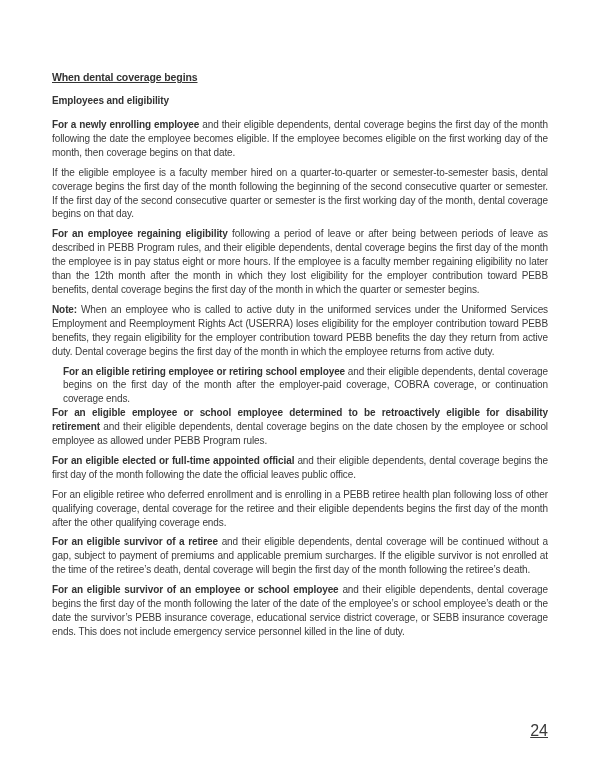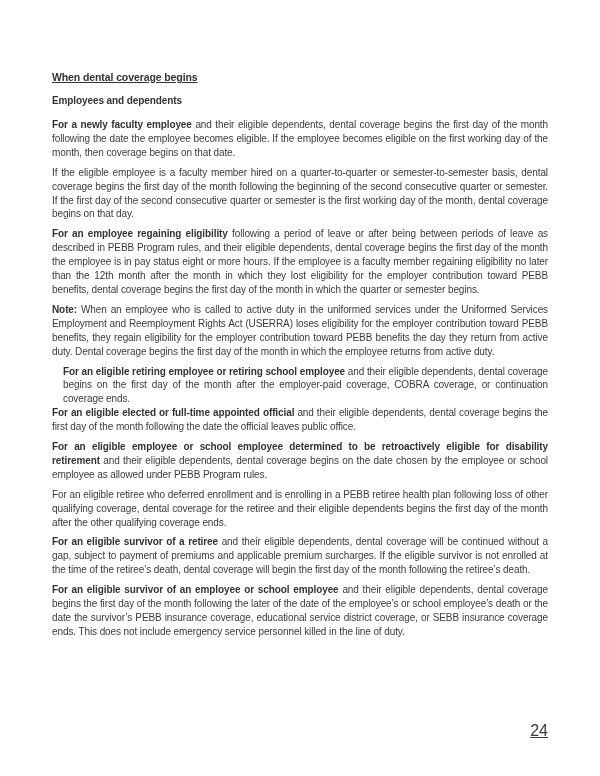--- a/index.html
+++ b/index.html
@@ -49,36 +49,36 @@
     text-decoration: underline;
   }
 </style>
 </head>
 <body>
 
 <div class="page">
 
   <h1 class="doc-title">When dental coverage begins</h1>
 
-  <h2 class="section-heading">Employees and dependents</h2>
+  <h2 class="section-heading">Employees and eligibility</h2>
 
-  <p class="para"><strong class="lead">For a newly faculty employee</strong><span> and their eligible dependents, dental coverage begins the first day of the month following the date the employee becomes eligible. If the employee becomes eligible on the first working day of the month, then coverage begins on that date.</span></p>
+  <p class="para"><strong class="lead">For a newly enrolling employee</strong><span> and their eligible dependents, dental coverage begins the first day of the month following the date the employee becomes eligible. If the employee becomes eligible on the first working day of the month, then coverage begins on that date.</span></p>
 
   <p class="para"><span>If the eligible employee is a faculty member hired on a quarter-to-quarter or semester-to-semester basis, dental coverage begins the first day of the month following the beginning of the second consecutive quarter or semester. If the first day of the second consecutive quarter or semester is the first working day of the month, dental coverage begins on that day.</span></p>
 
   <p class="para"><strong class="lead">For an employee regaining eligibility</strong><span> following a period of leave or after being between periods of leave as described in PEBB Program rules, and their eligible dependents, dental coverage begins the first day of the month the employee is in pay status eight or more hours. If the employee is a faculty member regaining eligibility no later than the 12th month after the month in which they lost eligibility for the employer contribution toward PEBB benefits, dental coverage begins the first day of the month in which the quarter or semester begins.</span></p>
 
   <p class="para"><strong class="lead">Note:</strong><span> When an employee who is called to active duty in the uniformed services under the Uniformed Services Employment and Reemployment Rights Act (USERRA) loses eligibility for the employer contribution toward PEBB benefits, they regain eligibility for the employer contribution toward PEBB benefits the day they return from active duty. Dental coverage begins the first day of the month in which the employee returns from active duty.</span></p>
 
 
   <p class="para tight"><strong class="lead">For an eligible retiring employee or retiring school employee</strong><span> and their eligible dependents, dental coverage begins on the first day of the month after the employer-paid coverage, COBRA coverage, or continuation coverage ends.</span></p>
 
+  <p class="para"><strong class="lead">For an eligible employee or school employee determined to be retroactively eligible for disability retirement</strong><span> and their eligible dependents, dental coverage begins on the date chosen by the employee or school employee as allowed under PEBB Program rules.</span></p>
+
   <p class="para"><strong class="lead">For an eligible elected or full-time appointed official</strong><span> and their eligible dependents, dental coverage begins the first day of the month following the date the official leaves public office.</span></p>
-
-  <p class="para"><strong class="lead">For an eligible employee or school employee determined to be retroactively eligible for disability retirement</strong><span> and their eligible dependents, dental coverage begins on the date chosen by the employee or school employee as allowed under PEBB Program rules.</span></p>
 
   <p class="para"><span>For an eligible retiree who deferred enrollment and is enrolling in a PEBB retiree health plan following loss of other qualifying coverage, dental coverage for the retiree and their eligible dependents begins the first day of the month after the other qualifying coverage ends.</span></p>
 
 
   <p class="para"><strong class="lead">For an eligible survivor of a retiree</strong><span> and their eligible dependents, dental coverage will be continued without a gap, subject to payment of premiums and applicable premium surcharges. If the eligible survivor is not enrolled at the time of the retiree’s death, dental coverage will begin the first day of the month following the retiree’s death.</span></p>
 
   <p class="para"><strong class="lead">For an eligible survivor of an employee or school employee</strong><span> and their eligible dependents, dental coverage begins the first day of the month following the later of the date of the employee’s or school employee’s death or the date the survivor’s PEBB insurance coverage, educational service district coverage, or SEBB insurance coverage ends. This does not include emergency service personnel killed in the line of duty.</span></p>
 
   <div class="page-number">24</div>
 

